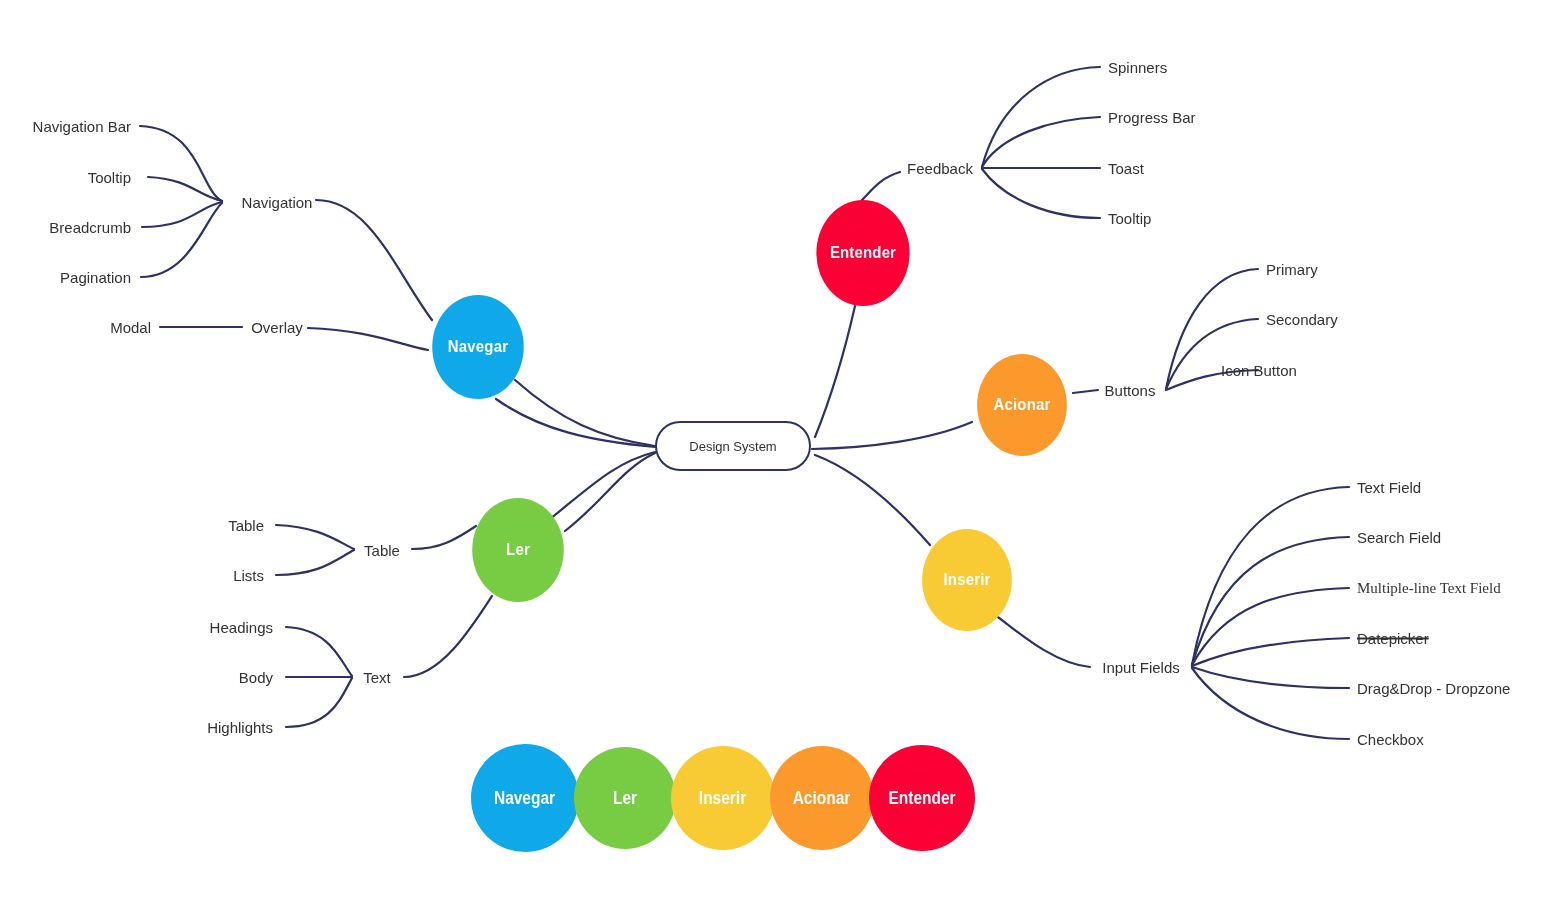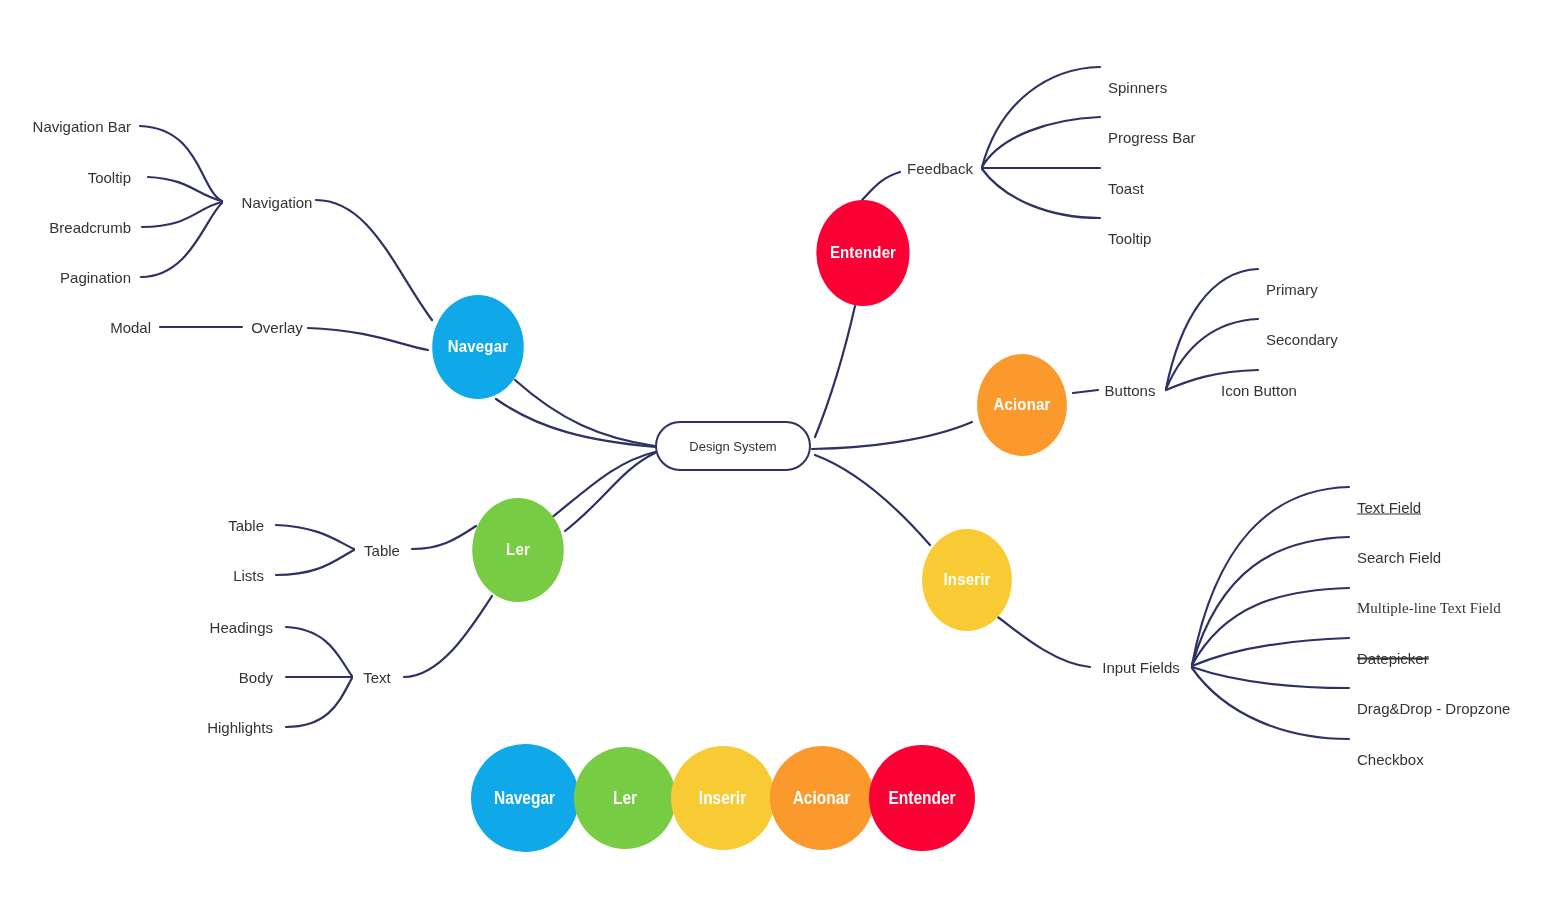--- a/index.html
+++ b/index.html
@@ -30,21 +30,21 @@
   
   .label {
     position: absolute;
     font-family: "Liberation Sans", sans-serif;
     font-size: 15px;
     color: #333333;
     white-space: nowrap;
     line-height: 1;
   }
   .label.r  { transform: translate(-100%, -50%); }  
-  .label.l  { transform: translate(0, -50%); margin-top: 20px; }      
+  .label.l  { transform: translate(0, -50%); }      
   .label.c  { transform: translate(-50%, -50%); }   
   .label.strike {
     text-decoration: line-through;
     text-decoration-thickness: 1.6px;
     text-decoration-color: #333333;
   }
 
   
   .root-node {
     position: absolute;
@@ -193,21 +193,21 @@
 
   <div class="label l" style="left:1108px; top:67px;">Spinners</div>
   <div class="label l" style="left:1108px; top:117px;">Progress Bar</div>
   <div class="label l" style="left:1108px; top:168px;">Toast</div>
   <div class="label l" style="left:1108px; top:218px;">Tooltip</div>
 
   <div class="label l" style="left:1266px; top:269px;">Primary</div>
   <div class="label l" style="left:1266px; top:319px;">Secondary</div>
   <div class="label l" style="left:1221px; top:370px;">Icon Button</div>
 
-  <div class="label l" style="left:1357px; top:487px;text-decoration:underline;">Text Field</div>
+  <div class="label l" style="left:1357px; top:487px;">Text Field</div>
   <div class="label l" style="left:1357px; top:537px;text-align:right;">Search Field</div>
   <div class="label l" style="left:1357px; top:588px;font-family:Liberation Serif, serif;">Multiple-line Text Field</div>
   <div class="label l strike" style="left:1357px; top:638px;">Datepicker</div>
   <div class="label l" style="left:1357px; top:688px;">Drag&amp;Drop - Dropzone</div>
   <div class="label l" style="left:1357px; top:739px;">Checkbox</div>
 
   <div class="label r" style="left:264px; top:525px;">Table</div>
   <div class="label r" style="left:264px; top:575px;">Lists</div>
 
   <div class="label r" style="left:273px; top:627px;">Headings</div>

